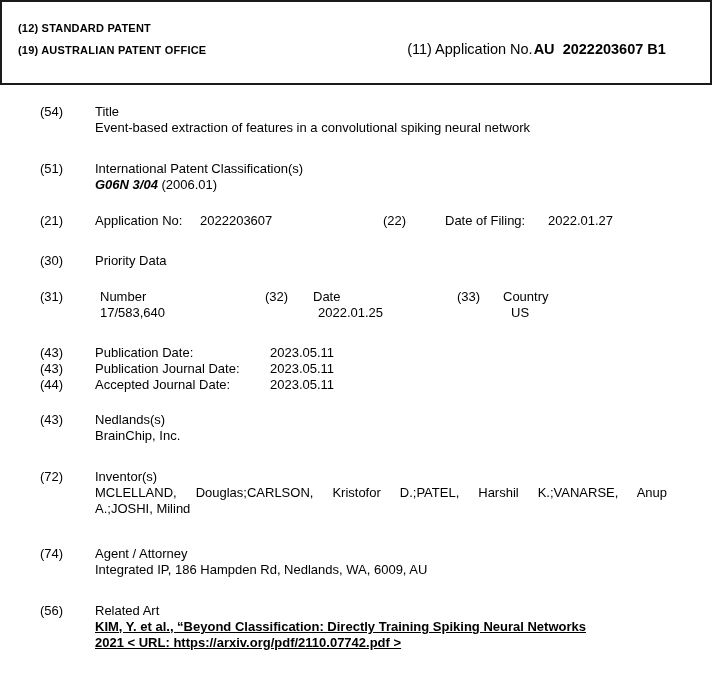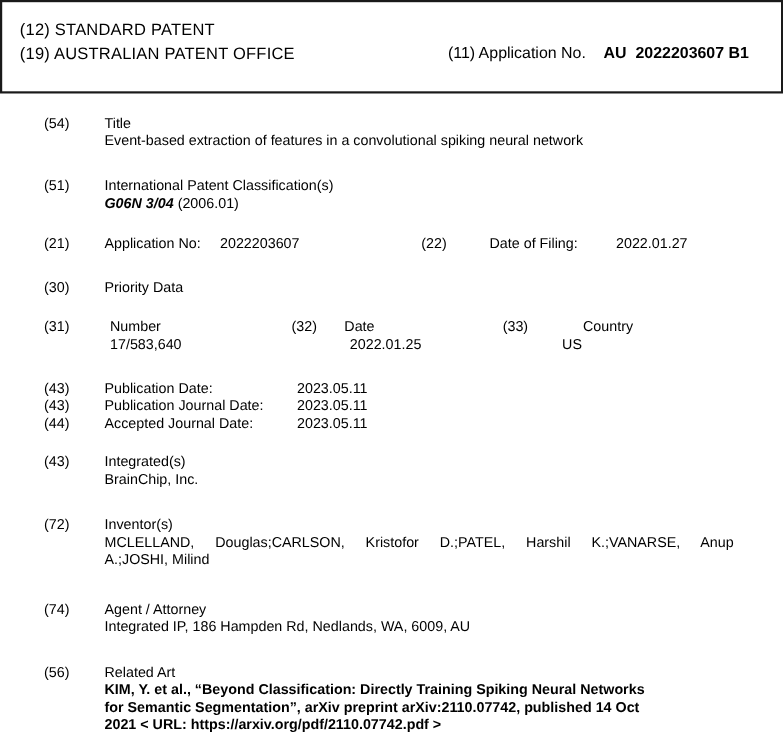--- a/index.html
+++ b/index.html
@@ -13,48 +13,48 @@
   }
   
   .header-box {
     position:absolute; left:0; top:0;
     width:708px; height:81px;
     border:2px solid #1a1a1a;
     box-sizing:content-box;
   }
   .header-left {
     position:absolute; left:16px; top:15px;
-    font-size:15px; font-weight:normal; line-height:22px;
+    font-size:11px; font-weight:bold; line-height:22px;
     letter-spacing:0.2px;
   }
   .header-right {
     position:absolute; left:381px; top:17px;
     font-size:14.5px; line-height:20px; white-space:pre;
   }
   .header-right .appno-label { font-weight:normal; }
-  .header-right .appno-value { font-weight:bold; margin-left:16px; }
+  .header-right .appno-value { font-weight:bold; margin-left:1px; }
 
   
   .row { position:absolute; left:0; width:712px; font-size:13px; line-height:16px; }
   .code { position:absolute; left:40px; top:0; }
   .lbl  { position:absolute; left:95px; top:0; white-space:pre; }
   .val  { font-weight:normal; }
   .abs  { position:absolute; top:0; white-space:pre; }
 
   .ipc-code { font-weight:bold; font-style:italic; }
 
   .inventors {
     position:absolute; left:95px; top:0; width:572px;
     font-weight:normal; text-align:justify;
   }
   .inventors .jline { display:block; text-align:justify; text-align-last:justify; }
   .inventors .nline { display:block; text-align:left; }
 
   .relart { position:absolute; left:95px; top:0; width:540px; font-weight:bold; }
-  .relart span { display:block; white-space:pre; }
+  .relart span { display:block; white-space:pre;text-decoration:underline; }
 </style>
 </head>
 <body>
 
 <div class="page">
 
   <div class="header-box">
     <div class="header-left">
       <div>(12) STANDARD PATENT</div>
       <div>(19) AUSTRALIAN PATENT OFFICE</div>
@@ -75,37 +75,37 @@
     <span class="lbl">International Patent Classification(s)</span>
     <span class="lbl" style="top:16px"><span class="ipc-code">G06N 3/04</span><span> (2006.01)</span></span>
   </div>
 
   <div class="row" style="top:213px">
     <span class="code">(21)</span>
     <span class="lbl">Application No:</span>
     <span class="abs val" style="left:200px">2022203607</span>
     <span class="abs" style="left:383px">(22)</span>
     <span class="abs" style="left:445px">Date of Filing:</span>
-    <span class="abs val" style="left:560px">2022.01.27</span>
+    <span class="abs val" style="left:548px">2022.01.27</span>
   </div>
 
   <div class="row" style="top:253px">
     <span class="code">(30)</span>
     <span class="lbl">Priority Data</span>
   </div>
 
   <div class="row" style="top:289px">
     <span class="code">(31)</span>
     <span class="abs" style="left:100px">Number</span>
     <span class="abs val" style="left:100px; top:16px">17/583,640</span>
     <span class="abs" style="left:265px">(32)</span>
     <span class="abs" style="left:313px">Date</span>
     <span class="abs val" style="left:318px; top:16px">2022.01.25</span>
     <span class="abs" style="left:457px">(33)</span>
-    <span class="abs" style="left:530px">Country</span>
+    <span class="abs" style="left:503px">Country</span>
     <span class="abs val" style="left:511px; top:16px">US</span>
   </div>
 
   <div class="row" style="top:345px">
     <span class="code">(43)</span>
     <span class="lbl">Publication Date:</span>
     <span class="abs val" style="left:270px">2023.05.11</span>
   </div>
   <div class="row" style="top:361px">
     <span class="code">(43)</span>
@@ -113,21 +113,21 @@
     <span class="abs val" style="left:270px">2023.05.11</span>
   </div>
   <div class="row" style="top:377px">
     <span class="code">(44)</span>
     <span class="lbl">Accepted Journal Date:</span>
     <span class="abs val" style="left:270px">2023.05.11</span>
   </div>
 
   <div class="row" style="top:412px">
     <span class="code">(43)</span>
-    <span class="lbl">Integrated(s)</span>
+    <span class="lbl">Nedlands(s)</span>
     <span class="lbl val" style="top:16px">BrainChip, Inc.</span>
   </div>
 
   <div class="row" style="top:469px">
     <span class="code">(72)</span>
     <span class="lbl">Inventor(s)</span>
     <span class="inventors" style="top:16px">
       <span class="jline">MCLELLAND, Douglas;CARLSON, Kristofor D.;PATEL, Harshil K.;VANARSE, Anup</span>
       <span class="nline">A.;JOSHI, Milind</span>
     </span>
@@ -137,18 +137,17 @@
     <span class="code">(74)</span>
     <span class="lbl">Agent / Attorney</span>
     <span class="lbl val" style="top:16px">Integrated IP, 186 Hampden Rd, Nedlands, WA, 6009, AU</span>
   </div>
 
   <div class="row" style="top:603px">
     <span class="code">(56)</span>
     <span class="lbl">Related Art</span>
     <span class="relart" style="top:16px">
       <span>KIM, Y. et al., “Beyond Classification: Directly Training Spiking Neural Networks</span>
-      <span>for Semantic Segmentation”, arXiv preprint arXiv:2110.07742, published 14 Oct</span>
       <span>2021 &lt; URL: https://arxiv.org/pdf/2110.07742.pdf &gt;</span>
     </span>
   </div>
 
 </div>
 
 </body></html>

